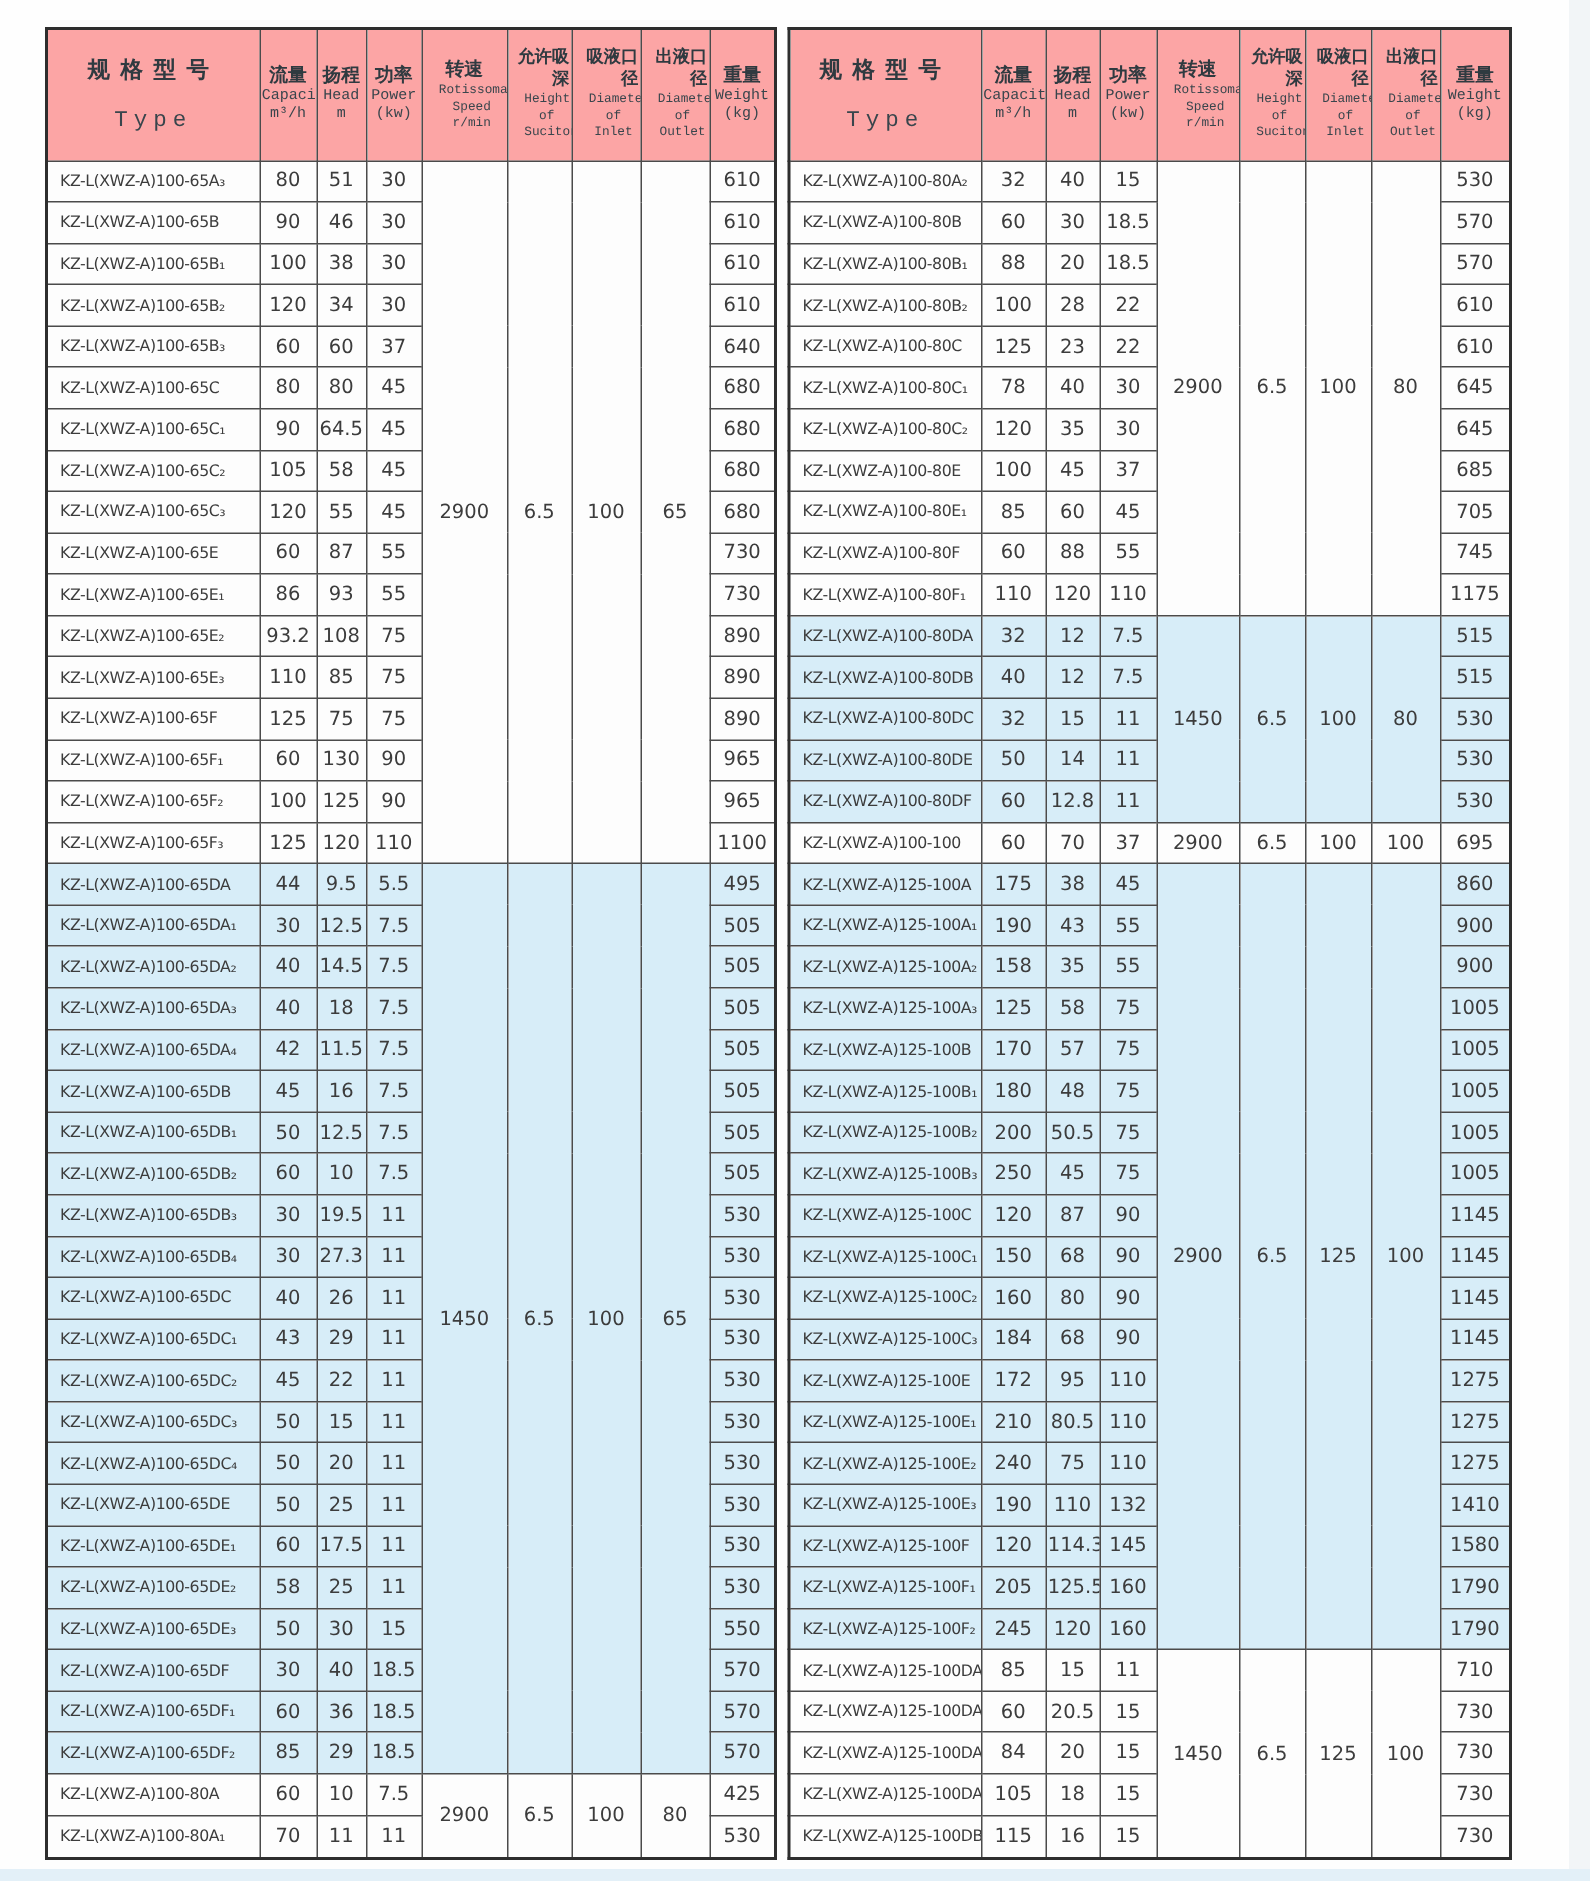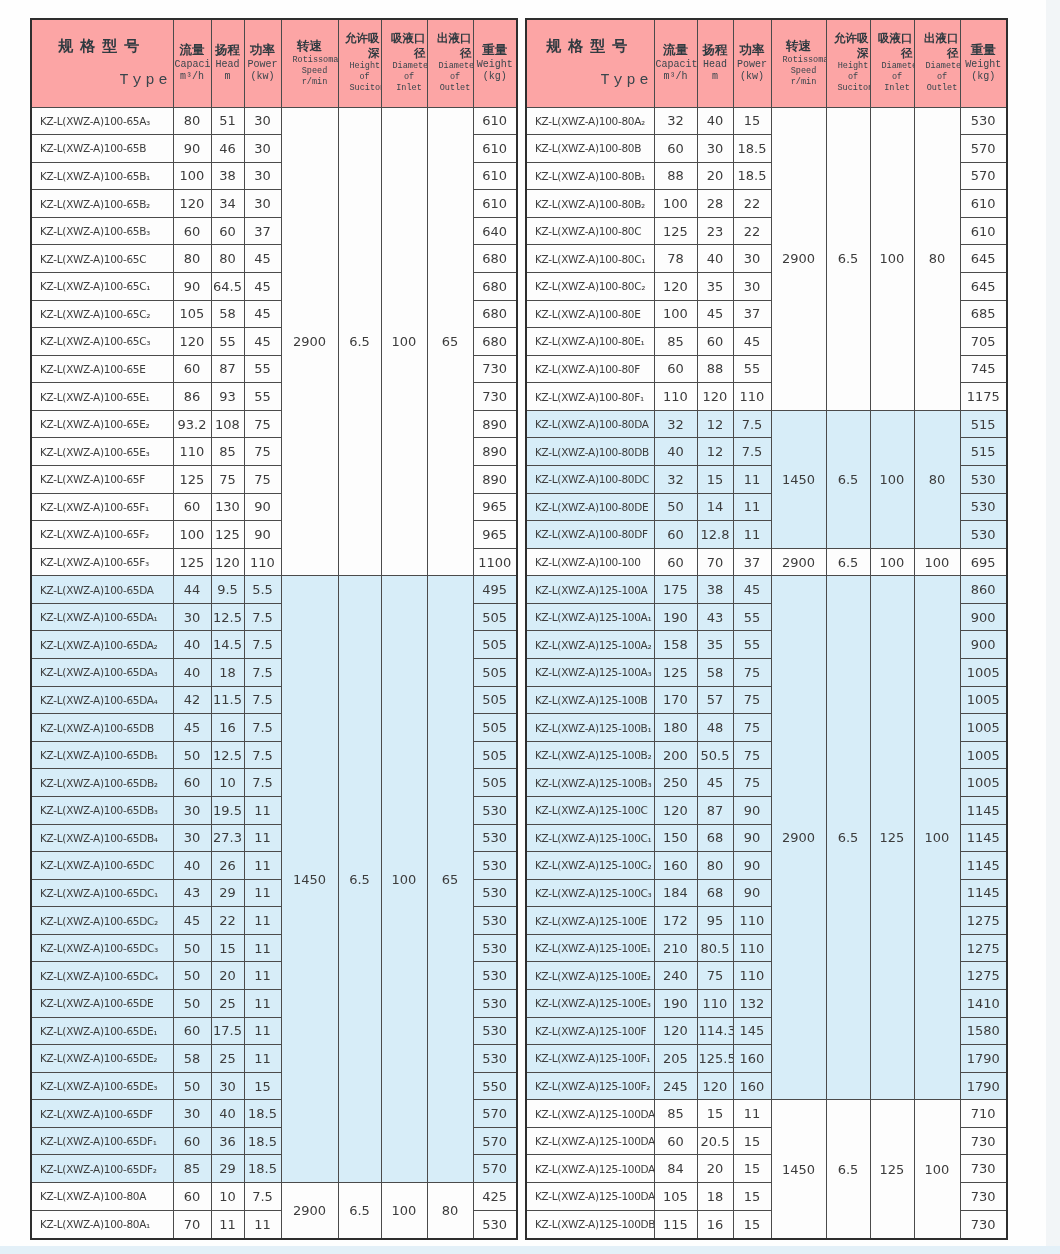--- a/index.html
+++ b/index.html
@@ -30,21 +30,21 @@
     text-align: center;
     vertical-align: middle;
     padding: 1px;
     font-family: Liberation Mono, monospace;
   }
   th .zh   { font-size: 12.5px; font-weight: bold; line-height: 1.3; color: #2f3a40; text-align: center; }
   th .zh-sm{ font-size: 11.5px; font-weight: bold; line-height: 1.25; color: #2f3a40; text-align: right; }
   th .en   { font-size: 10px;  line-height: 1.25; color: #39454c; }
   th .en-sm{ font-size: 8.5px; line-height: 1.3;  color: #39454c; margin-left: 10px; }
   th.type-col .zh-lg { font-size: 15px; font-weight: bold; letter-spacing: 7px; color: #2f3a40; }
-  th.type-col .en-lg { font-size: 15px; letter-spacing: 4px; margin-top: 16px; color: #39454c; text-align: right; }
+  th.type-col .en-lg { font-size: 15px; letter-spacing: 4px; margin-top: 16px; color: #39454c; }
 
   td { text-align: center; vertical-align: middle; font-size: 13px; padding: 0 1px; }
   td.type-cell {
     text-align: left;
     padding-left: 8px;
     font-size: 10.5px;
     letter-spacing: -0.3px;
     white-space: nowrap;
   }
   td.plain-cell  { background: #fdfdfd; }

